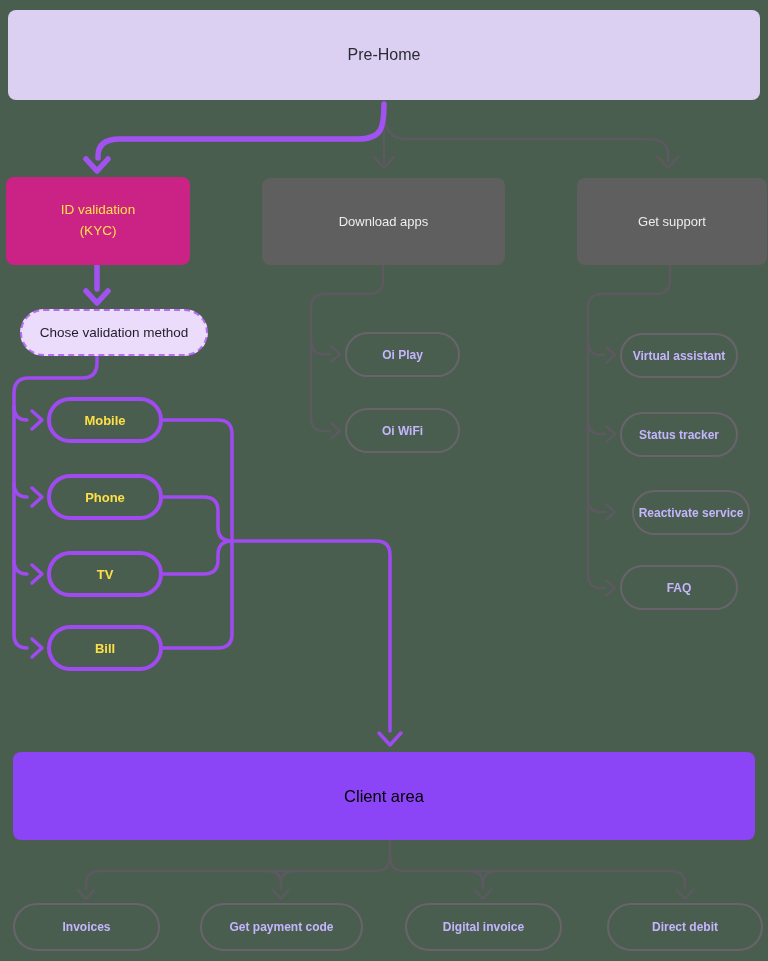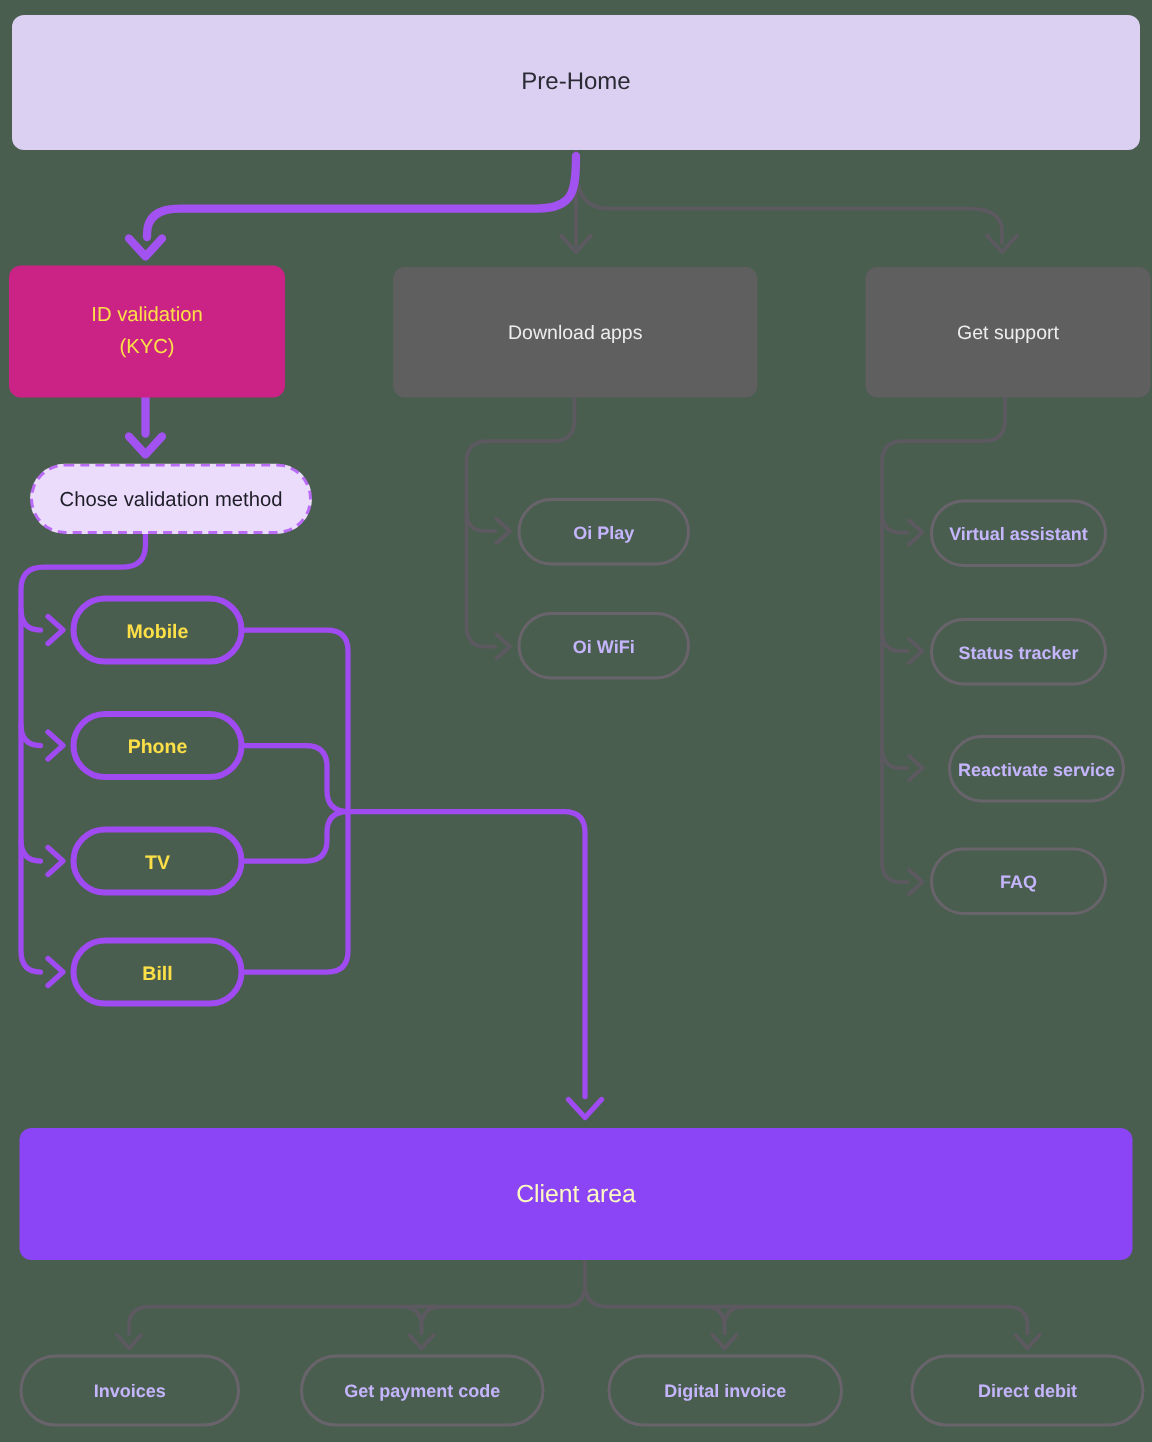--- a/index.html
+++ b/index.html
@@ -14,21 +14,21 @@
   .banner{border-radius:8px;background:#DCD0F2;color:#2B2B35;font-size:16px;font-weight:500;}
   .box-magenta{border-radius:8px;background:#CB2385;color:#fde047;font-size:13.5px;
         flex-direction:column;line-height:1.55;}
   .box-gray{border-radius:8px;background:#5F5F5F;color:#EDEDED;font-size:13px;}
   .pill-dashed{border-radius:24px;background:#ECDCFC;border:2px dashed #BA6CF6;
         color:#1E1E28;font-size:13.5px;}
   .pill-purple{border-radius:23px;border:4px solid #A04AF2;color:#fde047;
         font-size:13px;font-weight:700;background:transparent;}
   .pill-gray{border-radius:23px;border:2.5px solid #69646B;color:#c4b5fd;
         font-size:12px;font-weight:700;background:transparent;}
-  .banner-client{border-radius:8px;background:#8B45F6;color:#fef9c3;font-size:16.5px;font-weight:500;}
+  .banner-client{border-radius:8px;background:#8B45F6;color:#000000;font-size:16.5px;font-weight:500;}
   .wires path,.wires polyline{fill:none;stroke-linecap:round;stroke-linejoin:round;}
   .g{stroke:#5D5961;stroke-width:2.5px;}
   .p{stroke:#A04AF2;stroke-width:3.5px;}
   .pt{stroke:#A352F2;stroke-width:5.5px;}
 </style>
 </head>
 <body>
 
 <div class="canvas">
 

